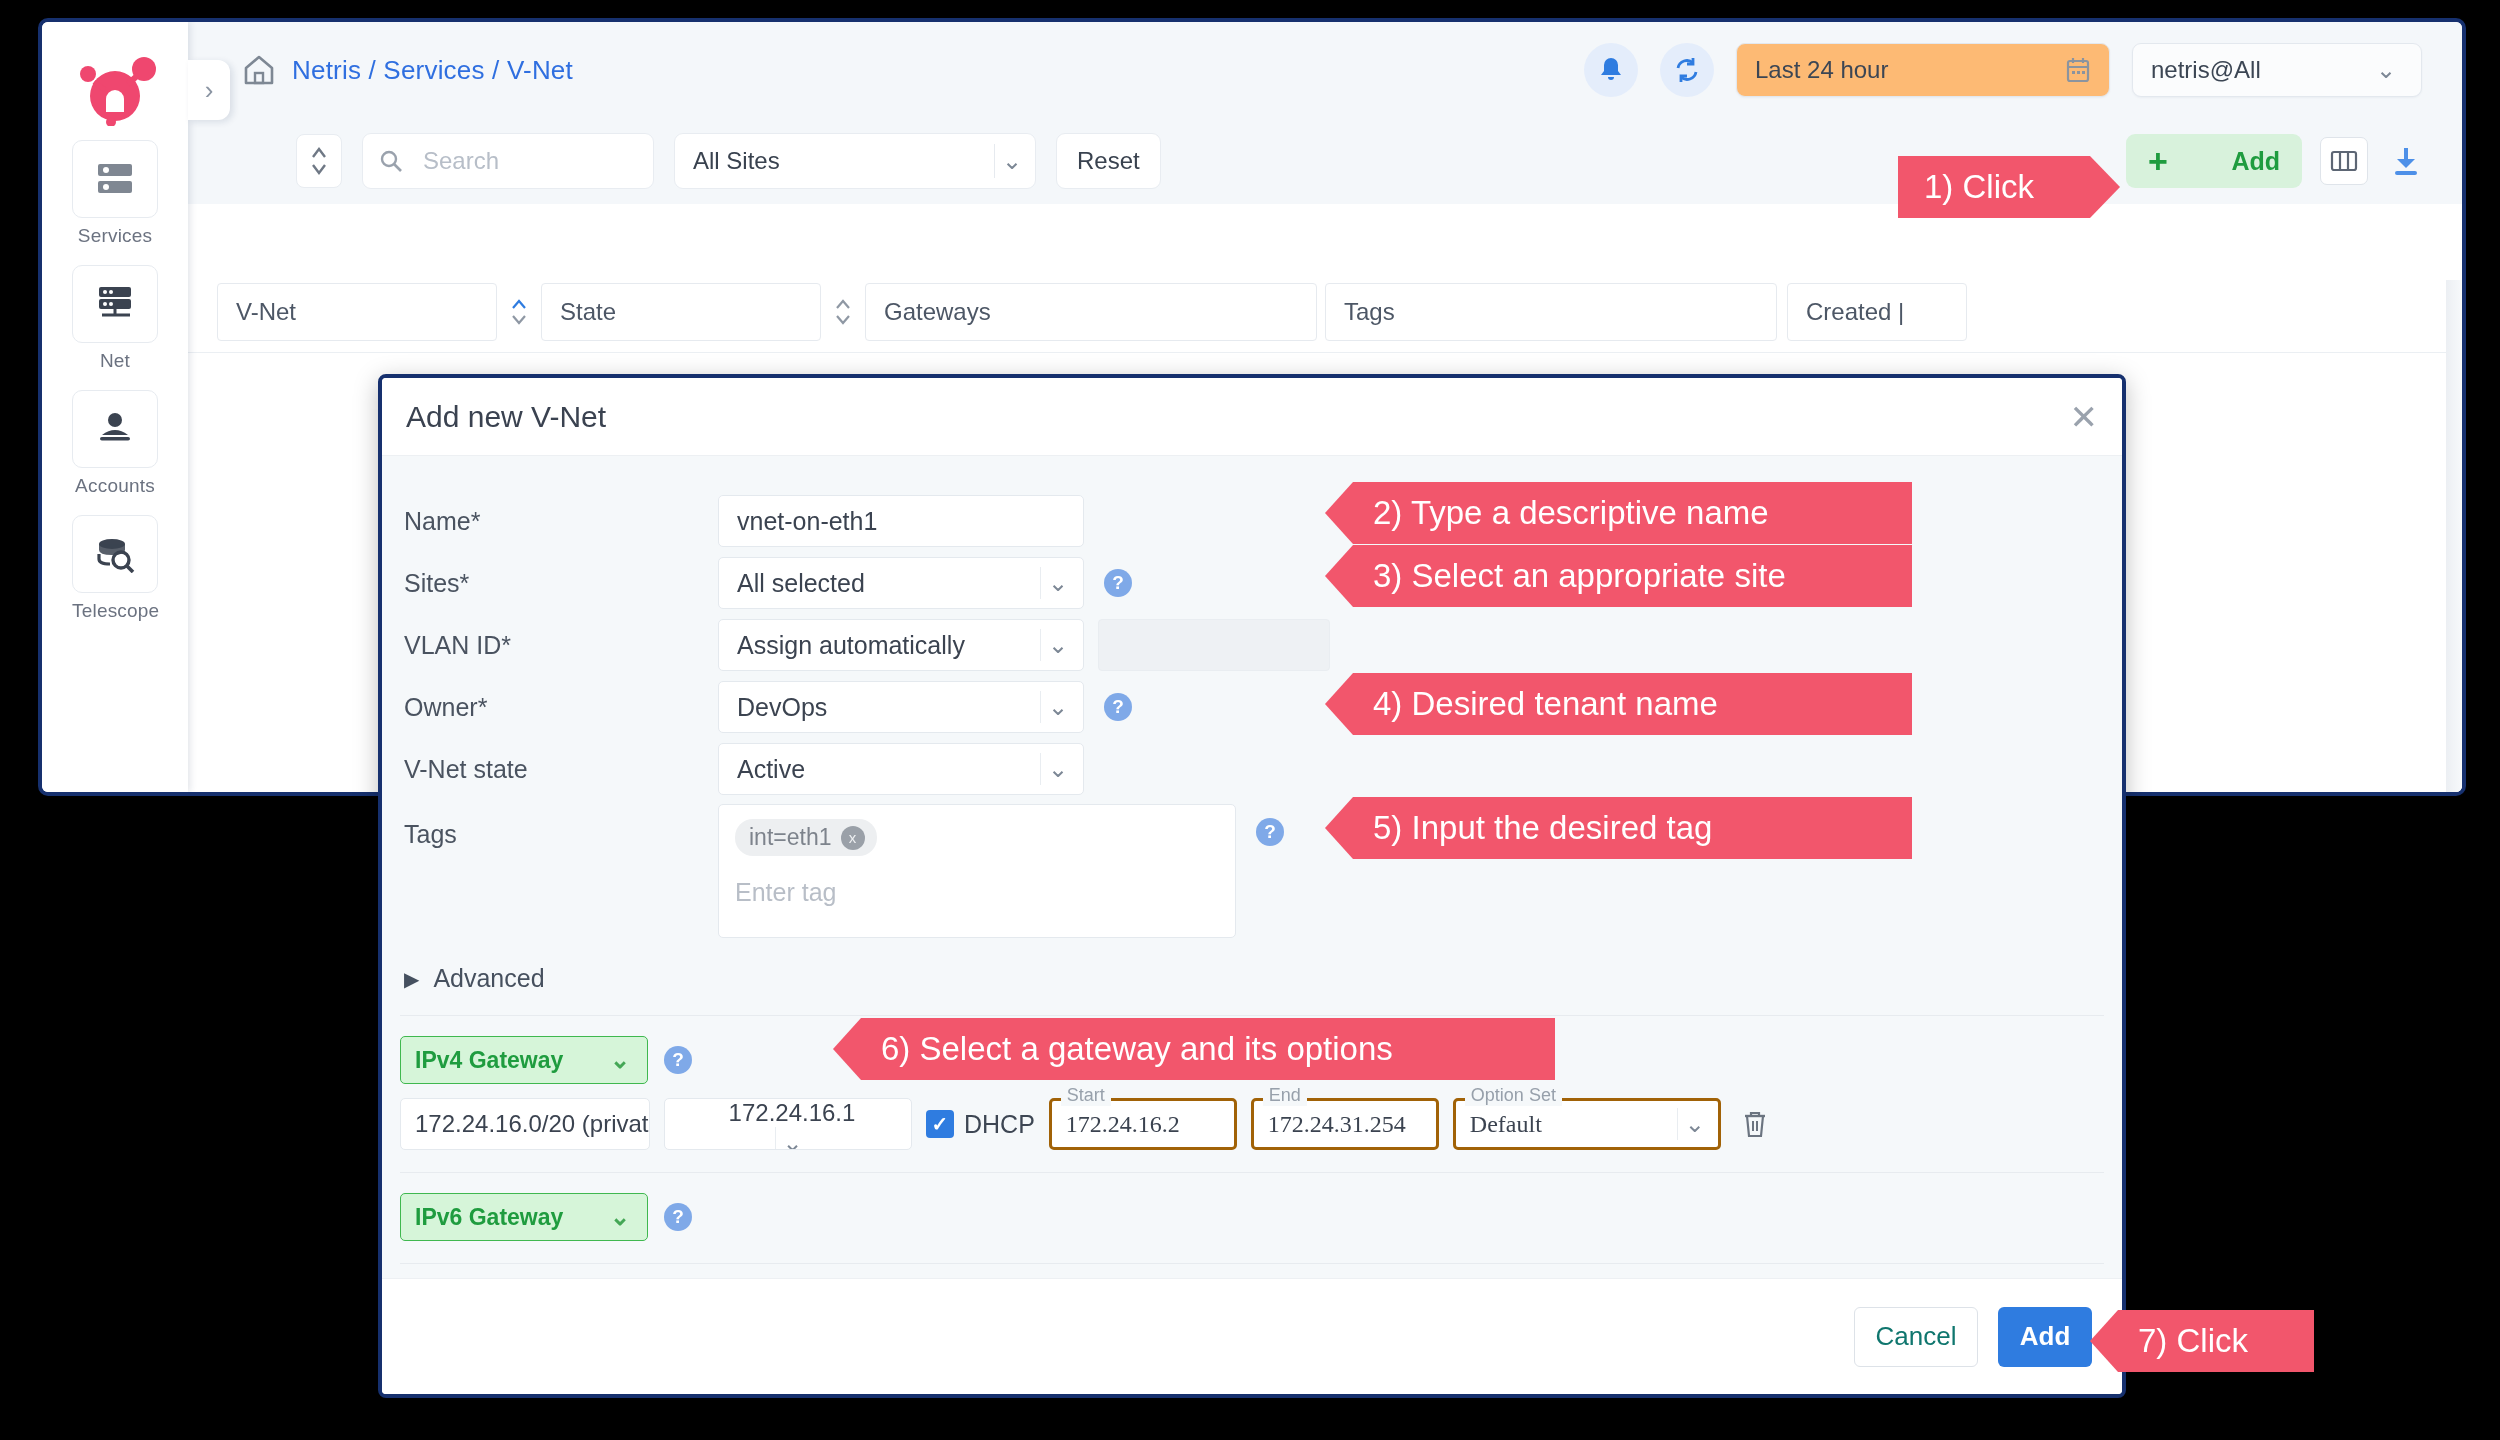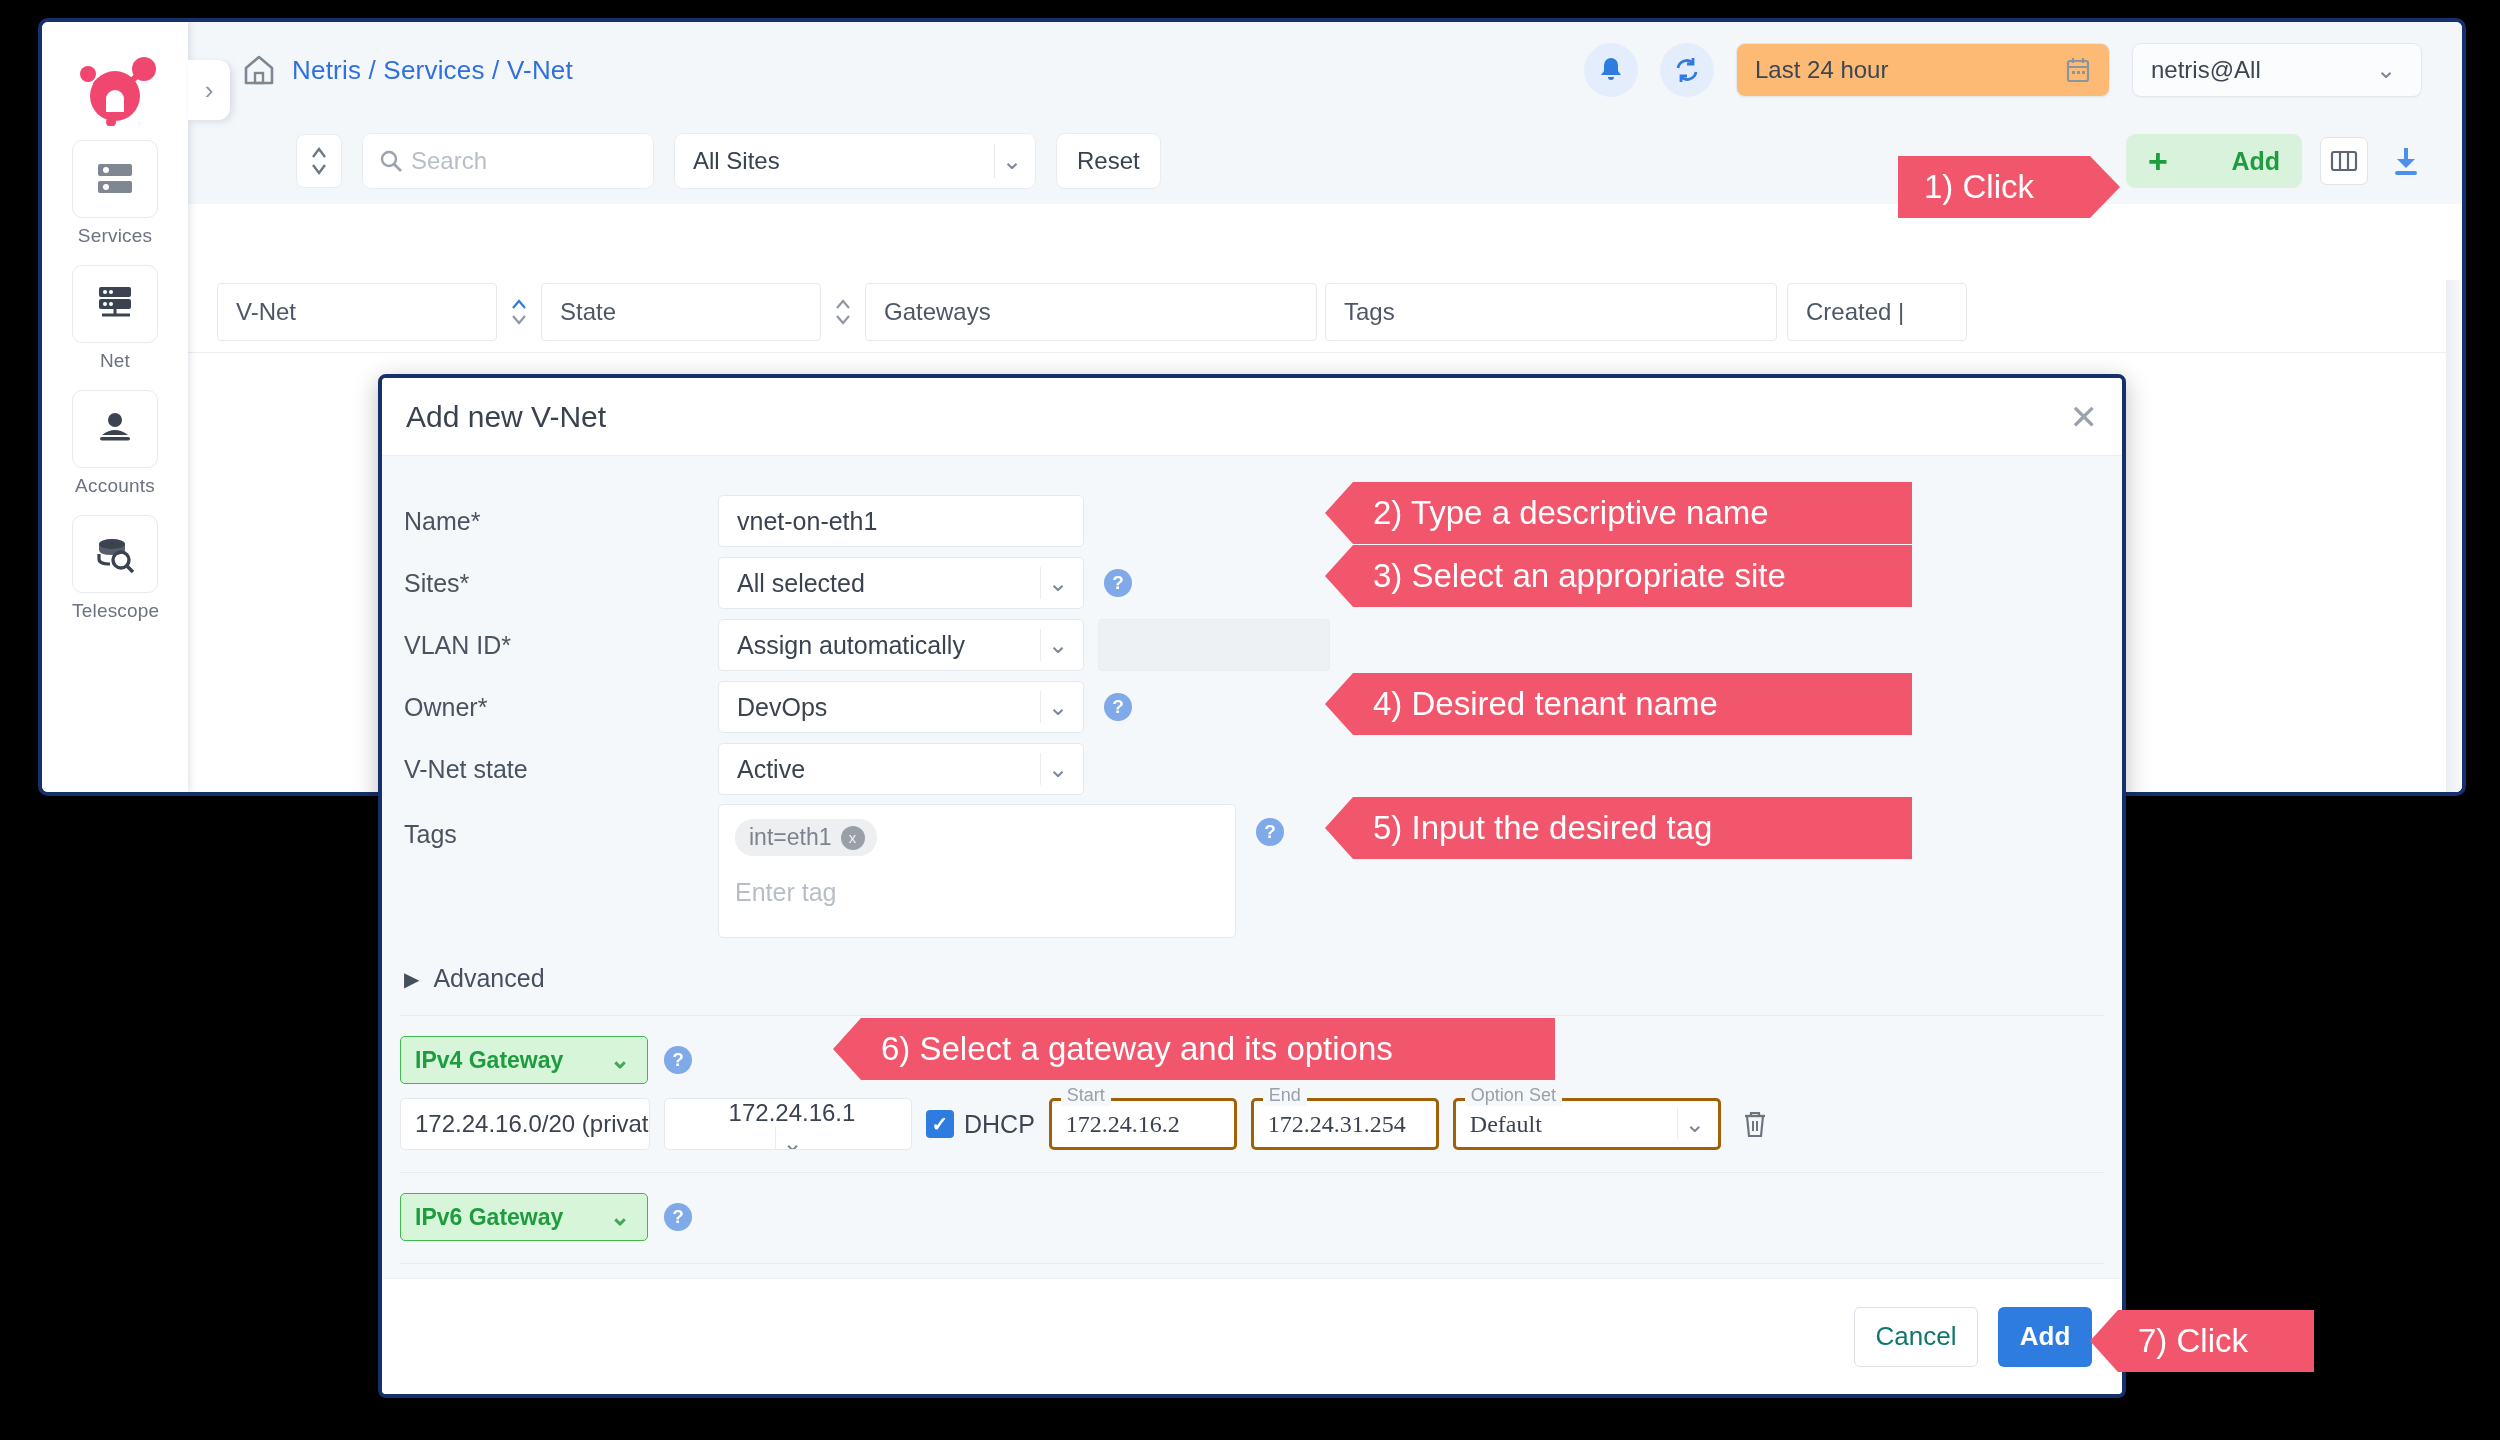--- a/index.html
+++ b/index.html
@@ -98,21 +98,21 @@
     display: flex; align-items: center; gap: 20px;
   }
   .sort-btn {
     width: 46px; height: 54px; background: #fff;
     border: 1px solid #e8ecf1; border-radius: 8px;
     display: flex; align-items: center; justify-content: center;
   }
   #search-box {
     width: 292px; height: 56px; background: #fff;
     border: 1px solid #e8ecf1; border-radius: 9px;
-    display: flex; align-items: center; gap: 8px; padding: 0 16px;
+    display: flex; align-items: center; gap: 20px; padding: 0 16px;
   }
   #search-ph { font-size: 24px; color: #b7bec8; }
   #sites-select {
     width: 362px; height: 56px; background: #fff;
     border: 1px solid #e8ecf1; border-radius: 9px;
     display: flex; align-items: center; justify-content: space-between;
     padding: 0 6px 0 18px;
     font-size: 24px; color: #39424f;
   }
   #sites-select .divider { width:1px; height:34px; background:#e6eaef; }

